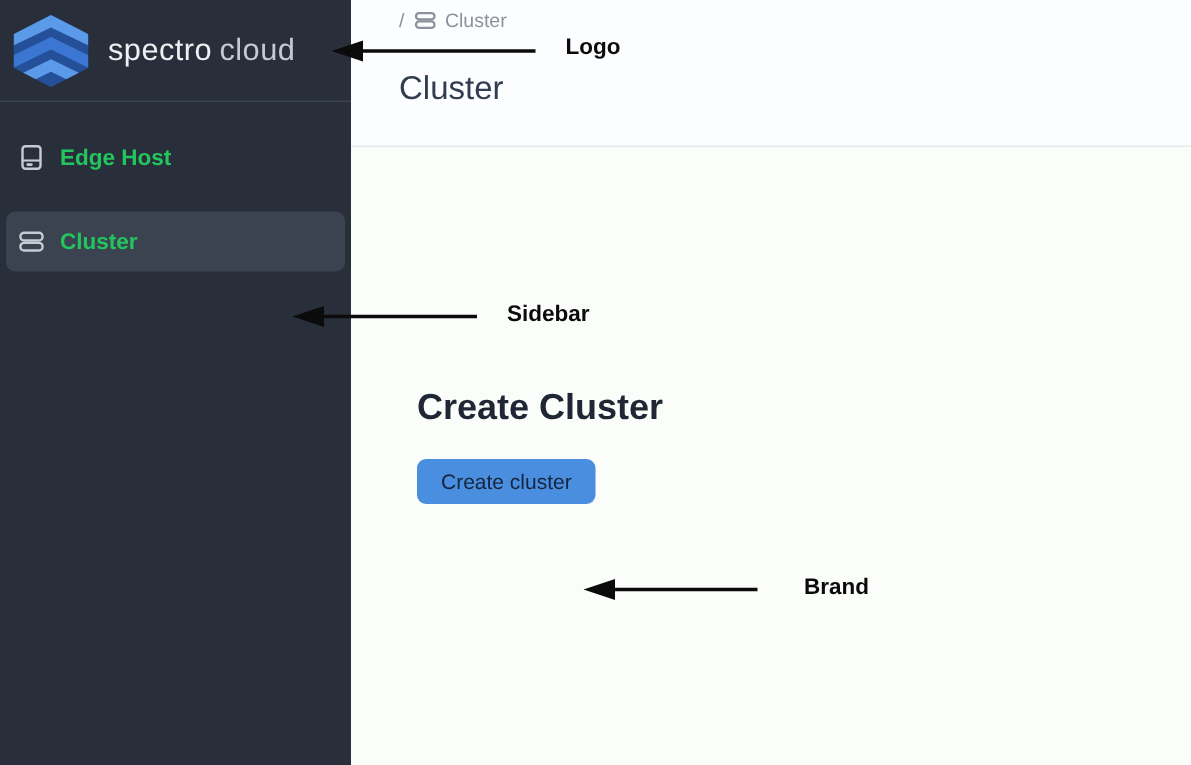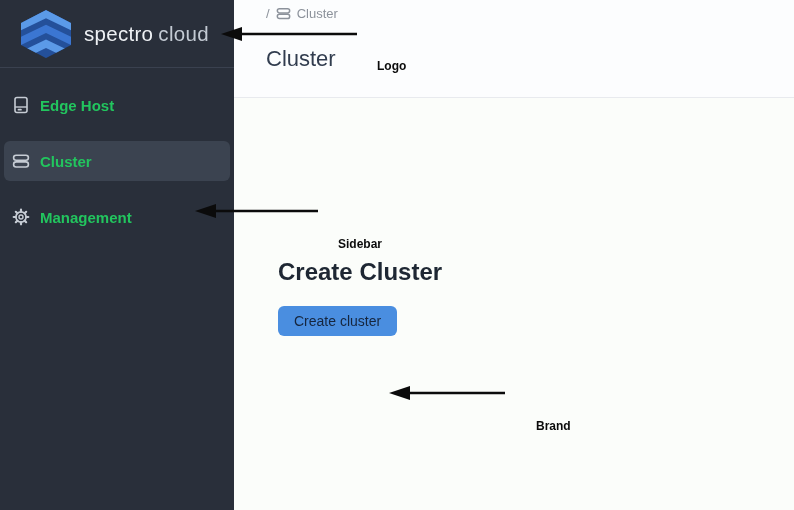--- a/index.html
+++ b/index.html
@@ -10,21 +10,21 @@
   }
   .screen { position: relative; width: 794px; height: 510px; overflow: hidden; }
 
   
   .sidebar {
     position: absolute; left: 0; top: 0; width: 234px; height: 510px;
     background: #292f3a; color: #dde1e6;
   }
   .logo-row {
     height: 68px; display: flex; align-items: center;
-    padding-left: 18px; border-bottom: 1px solid #3a414f;
+    padding-left: 6px; border-bottom: 1px solid #3a414f;
   }
   .logo-mark { width: 56px; height: 50px; flex: 0 0 auto; }
   .wordmark { margin-left: 10px; font-size: 20.5px; letter-spacing: 0.3px; white-space: nowrap; }
   .wordmark .w1 { color: #eef1f4; font-weight: 500; }
   .wordmark .w2 { color: #c3cad3; font-weight: 300; margin-left: 5px; }
 
   .nav { padding-top: 17px; }
   .nav-item {
     height: 40px; margin: 0 4px 16px 4px; padding-left: 8px;
     display: flex; align-items: center; gap: 10px;
@@ -60,22 +60,22 @@
   .content p.last { margin-bottom: 15px; }
   .btn-primary {
     height: 30px; padding: 0 16px; border: none; border-radius: 6px;
     background: #4a8ee0; color: #16263e; font-size: 14px;
     font-family: "Liberation Sans", sans-serif; cursor: pointer;
   }
 
   
   .anno { position: absolute; z-index: 20; }
   .anno-label {
-    position: absolute; z-index: 20; font-size: 12px; font-weight: 700;
-    color: #0b0b0b; white-space: nowrap; margin-top: 36px;
+    position: absolute; z-index: 20; font-size: 15px; font-weight: 700;
+    color: #0b0b0b; white-space: nowrap;
   }
   .anno svg { display: block; }
 </style>
 </head>
 <body>
 
 <div class="screen">
 
   <aside class="sidebar">
     <div class="logo-row">
@@ -114,37 +114,20 @@
         <span class="nav-icon">
           <svg viewBox="0 0 18 18" width="18" height="18" fill="none" stroke="currentColor">
             <rect x="1.6" y="3.2" width="14.8" height="5.1" rx="2.5" stroke-width="1.6"></rect>
             <rect x="1.6" y="9.9" width="14.8" height="5.1" rx="2.5" stroke-width="1.6"></rect>
           </svg>
         </span>
         <span>Cluster</span>
       </div>
 
 
-      <div class="nav-item">
-        <span class="nav-icon">
-          <svg viewBox="0 0 18 18" width="18" height="18" fill="none" stroke="currentColor" stroke-linecap="round">
-            <circle cx="9" cy="9" r="5.1" stroke-width="1.7"></circle>
-            <circle cx="9" cy="9" r="2" stroke-width="1.4"></circle>
-            <line x1="14.2" y1="9" x2="16.3" y2="9" stroke-width="2.2"></line>
-            <line x1="12.68" y1="12.68" x2="14.16" y2="14.16" stroke-width="2.2"></line>
-            <line x1="9" y1="14.2" x2="9" y2="16.3" stroke-width="2.2"></line>
-            <line x1="5.32" y1="12.68" x2="3.84" y2="14.16" stroke-width="2.2"></line>
-            <line x1="3.8" y1="9" x2="1.7" y2="9" stroke-width="2.2"></line>
-            <line x1="5.32" y1="5.32" x2="3.84" y2="3.84" stroke-width="2.2"></line>
-            <line x1="9" y1="3.8" x2="9" y2="1.7" stroke-width="2.2"></line>
-            <line x1="12.68" y1="5.32" x2="14.16" y2="3.84" stroke-width="2.2"></line>
-          </svg>
-        </span>
-        <span>Management</span>
-      </div>
 
     </nav>
   </aside>
 
   <main class="main">
     <header class="main-header">
       <div class="breadcrumb">
         <span class="bc-sep">/</span>
         <span class="bc-icon">
           <svg viewBox="0 0 18 18" width="15" height="15" fill="none" stroke="currentColor">

